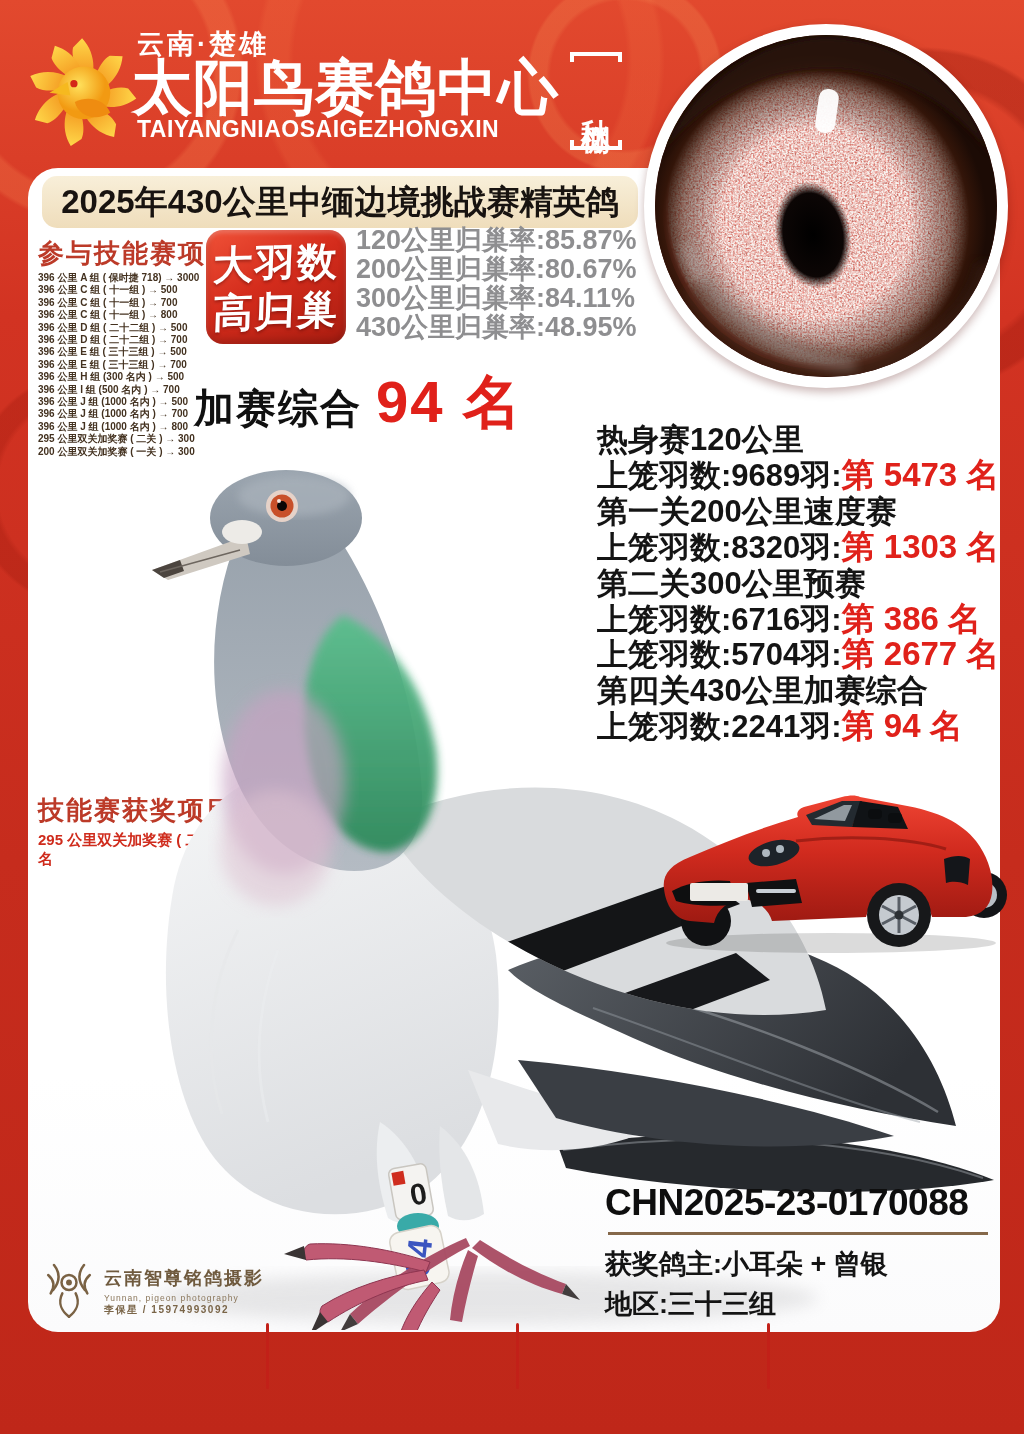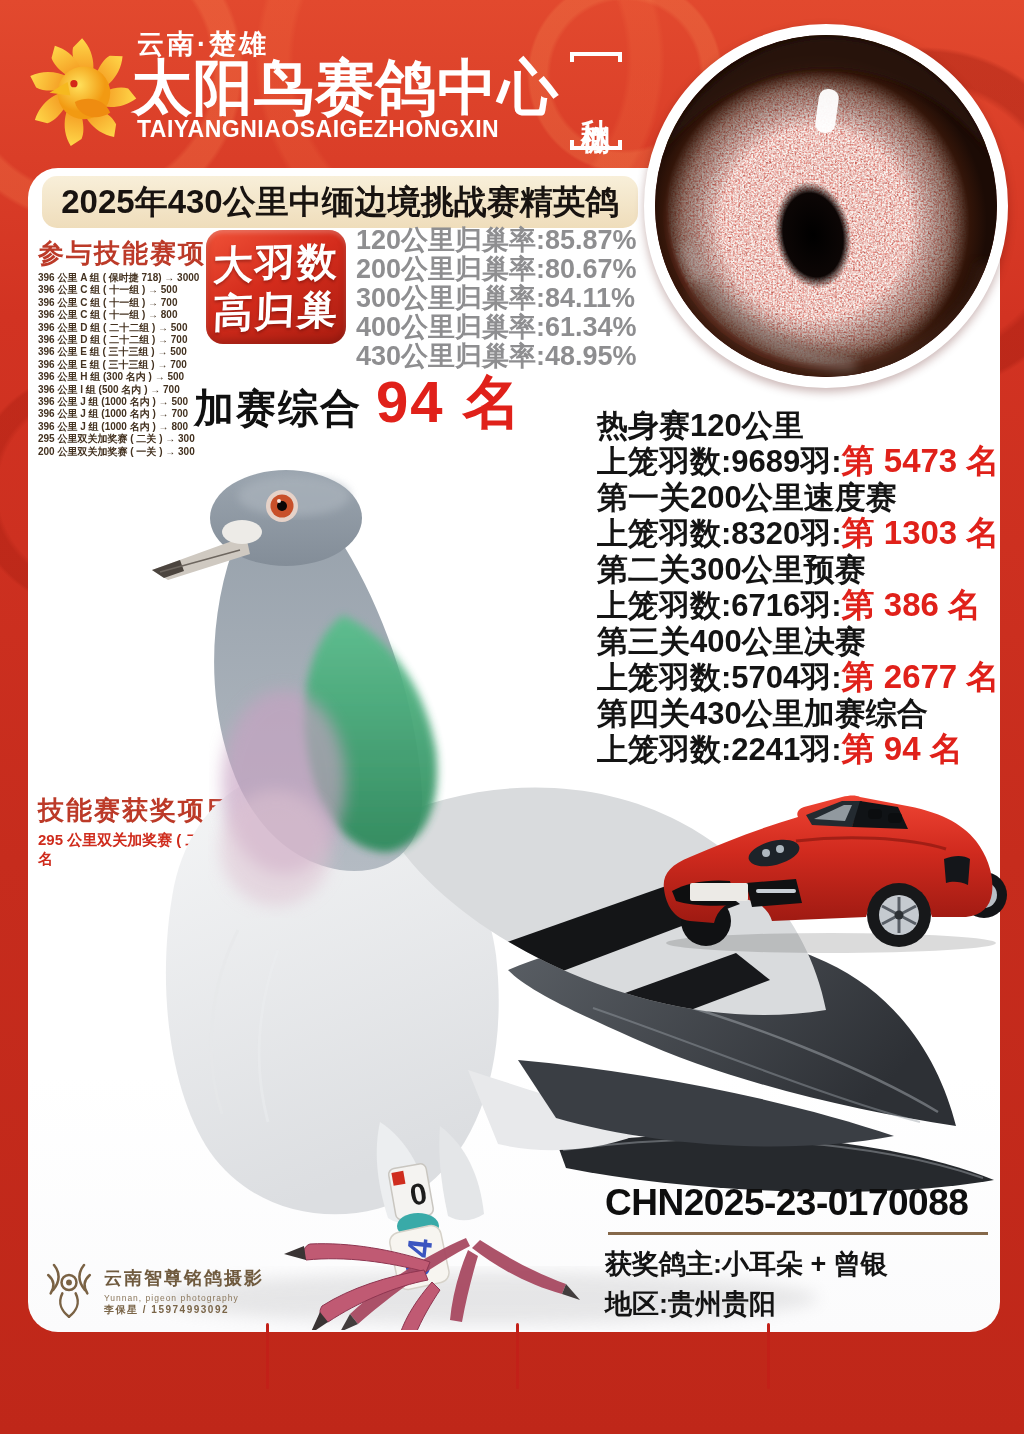--- a/index.html
+++ b/index.html
@@ -42,21 +42,21 @@
     display:flex;flex-direction:column;align-items:center;justify-content:center;}
   .badge div{color:#fff;font-size:40px;font-weight:900;line-height:48px;letter-spacing:2px;transform:skewX(-4deg) rotate(-2deg);text-shadow:0 2px 3px rgba(60,0,0,.35);}
 
   .rates{position:absolute;left:328px;top:58px;}
   .rates div{font-size:27px;line-height:29px;font-weight:700;color:#8e8e90;white-space:nowrap;}
 
   .headline{position:absolute;left:166px;top:196px;white-space:nowrap;}
   .headline .hb{font-size:40px;font-weight:900;color:#101010;letter-spacing:2px;}
   .headline .hr{font-size:58px;font-weight:900;color:#e0211a;margin-left:14px;letter-spacing:2px;}
 
-  .race{position:absolute;left:569px;top:239px;width:400px;z-index:3;}
+  .race{position:absolute;left:569px;top:253px;width:400px;z-index:3;}
   .race-stage{font-size:31px;line-height:37px;font-weight:900;color:#141414;white-space:nowrap;}
   .race-entry{font-size:31px;line-height:34px;font-weight:900;color:#141414;white-space:nowrap;}
   .race-entry .red{font-size:33px;color:#e0211a;}
 
   .awards-h{position:absolute;left:10px;top:625px;color:#bc3a28;font-size:26px;font-weight:900;letter-spacing:2px;}
   .awards-item{position:absolute;left:10px;top:662px;width:295px;color:#cf2b1c;font-size:15px;line-height:19px;font-weight:800;}
 
   .pigeon{position:absolute;left:60px;top:282px;width:910px;height:880px;z-index:2;}
   .car{position:absolute;left:618px;top:603px;width:368px;height:192px;z-index:2;}
 
@@ -155,21 +155,20 @@
 
     <div class="badge">
       <div>大羽数</div>
       <div>高归巢</div>
     </div>
 
     <div class="rates">
       <div>120公里归巢率:85.87%</div>
       <div>200公里归巢率:80.67%</div>
       <div>300公里归巢率:84.11%</div>
-      <div>400公里归巢率:61.34%</div>
       <div>430公里归巢率:48.95%</div>
     </div>
 
     <div class="headline">
       <span class="hb">加赛综合</span><span class="hr">94 名</span>
     </div>
 
     <div class="race">
       <div>
         <div class="race-stage">热身赛120公里</div>
@@ -177,21 +176,20 @@
       </div>
       <div>
         <div class="race-stage">第一关200公里速度赛</div>
         <div class="race-entry"><span>上笼羽数:8320羽:</span><span class="red">第 1303 名</span></div>
       </div>
       <div>
         <div class="race-stage">第二关300公里预赛</div>
         <div class="race-entry"><span>上笼羽数:6716羽:</span><span class="red">第 386 名</span></div>
       </div>
       <div>
-        <div class="race-stage">第三关400公里决赛</div>
         <div class="race-entry"><span>上笼羽数:5704羽:</span><span class="red">第 2677 名</span></div>
       </div>
       <div>
         <div class="race-stage">第四关430公里加赛综合</div>
         <div class="race-entry"><span>上笼羽数:2241羽:</span><span class="red">第 94 名</span></div>
       </div>
     </div>
 
     <div class="awards-h">技能赛获奖项目</div>
     <div class="awards-item">295 公里双关加奖赛 ( 二关 ) → 300--&gt;182 名</div>
@@ -343,21 +341,21 @@
           <line x1="236" y1="153" x2="270" y2="135"></line>
         </g>
         <circle cx="253" cy="144" r="4.5" fill="#2b2f34"></circle>
       </g>
     </svg>
 
     <div class="ringno">CHN2025-23-0170088</div>
     <div class="divider"></div>
     <div class="owner">
       <div>获奖鸽主:小耳朵 + 曾银</div>
-      <div>地区:贵州贵阳</div>
+      <div>地区:三十三组</div>
     </div>
 
     <div class="photog">
       <svg class="photog-logo" viewBox="0 0 60 72">
         <g stroke="#7a6244" stroke-width="3" fill="none" stroke-linecap="round">
           <path d="M12,6 C20,16 19,26 11,36"></path>
           <path d="M48,6 C40,16 41,26 49,36"></path>
           <path d="M5,18 C12,24 13,32 8,40"></path>
           <path d="M55,18 C48,24 47,32 52,40"></path>
           <path d="M22,40 C16,52 22,62 30,68"></path>

